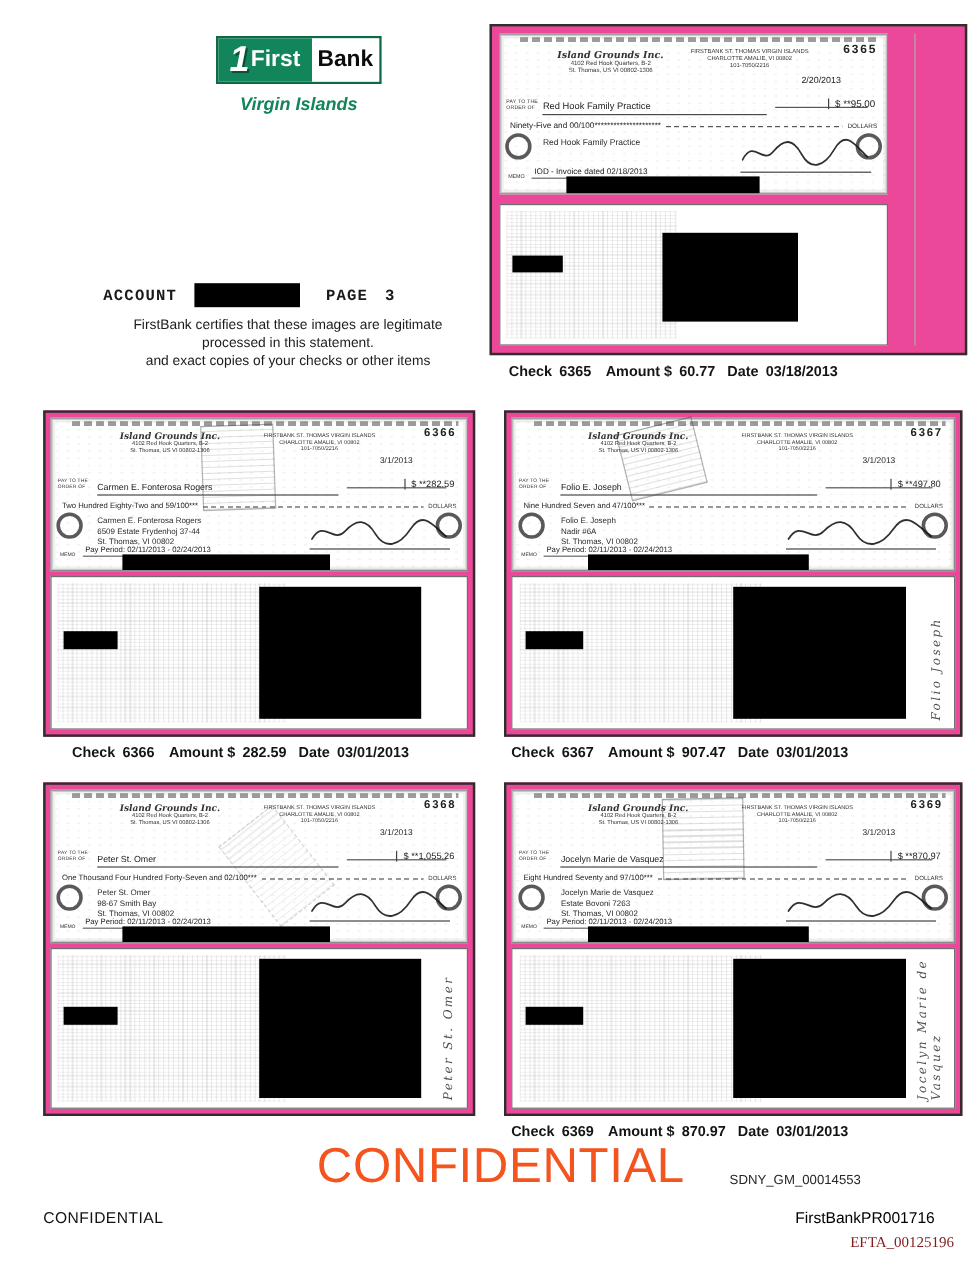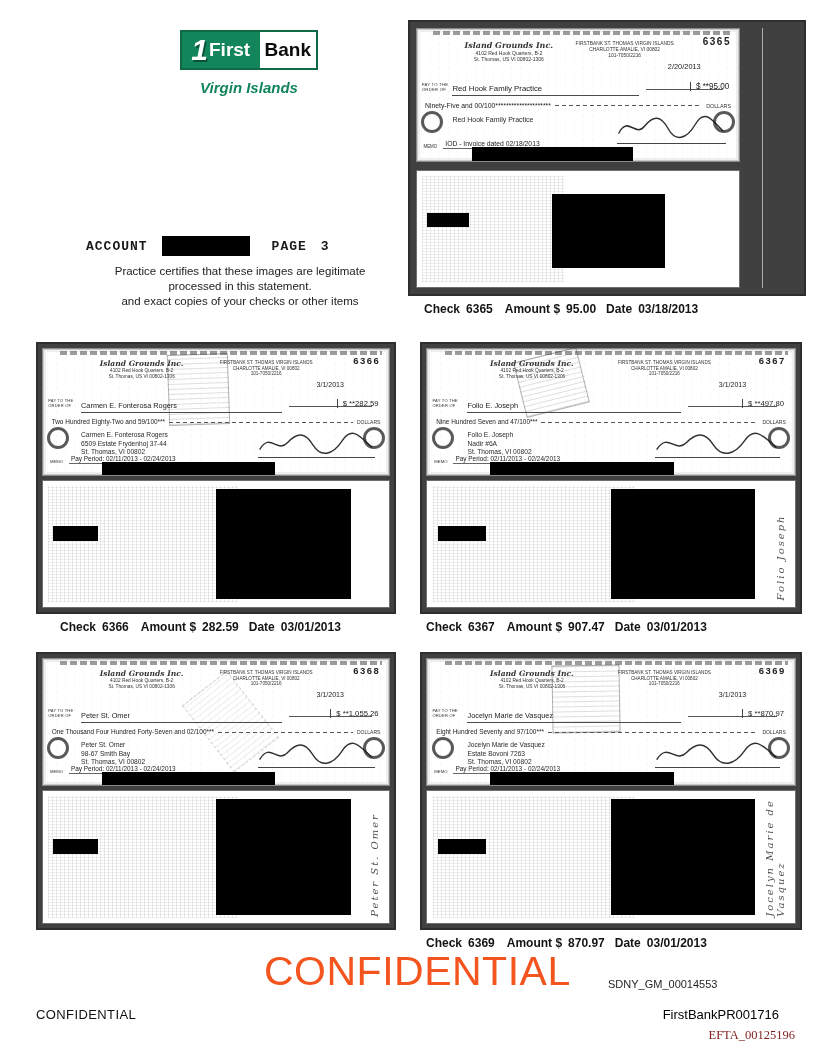--- a/index.html
+++ b/index.html
@@ -29,21 +29,21 @@
              font-size:11.5px;line-height:1.32;color:#1c1c1c;}
 
   
   .check-slot{position:absolute;}
   #slot-6365{left:408px;top:20px;width:398px;height:276px;}
   #slot-6366{left:36px;top:342px;width:360px;height:272px;}
   #slot-6367{left:420px;top:342px;width:382px;height:272px;}
   #slot-6368{left:36px;top:652px;width:360px;height:278px;}
   #slot-6369{left:420px;top:652px;width:382px;height:278px;}
 
-  .group-box{position:absolute;inset:0;border:2px solid #2e2e2e;background:#404040;}
+  .group-box{position:absolute;inset:0;border:2px solid #2e2e2e;background:#ec4899;}
   .artifact-line{display:none;position:absolute;top:6px;bottom:6px;left:352px;width:1px;background:#adadad;}
   .v0 .artifact-line{display:block;}
 
   
   .check-front{position:absolute;left:4px;right:4px;top:4px;height:126px;font-size:7px;
                background:#fff;border:1px solid #8a8a8a;
                box-shadow:inset 0 0 0 1px #c9c9c9, inset 0 0 0 3px rgba(130,130,130,.12);
                background-image:radial-gradient(rgba(0,0,0,.045) 1px, transparent 1px);
                background-size:9px 6px;}
   .v0 .check-front{left:6px;right:64px;top:6px;height:132px;font-size:7.4px;}
@@ -145,21 +145,21 @@
   </div>
 
   <div id="account-row">
     <span>ACCOUNT</span>
     <span class="acct-redact"></span>
     <span>PAGE</span>
     <span class="page-num">3</span>
   </div>
 
   <div id="cert-text">
-    <div>Practice certifies that these images are legitimate</div>
+    <div>FirstBank certifies that these images are legitimate</div>
     <div>processed in this statement.</div>
     <div>and exact copies of your checks or other items</div>
   </div>
 
   <div class="check-slot v0" id="slot-6365">
   <div class="group-box">
     <div class="check-front">
       <div class="cf-band"></div>
       <div class="cf-payer">
         <div class="cf-payer-name">Island Grounds Inc.</div>
@@ -204,21 +204,21 @@
     </div>
     <div class="check-back">
       <div class="cb-noise"></div>
       <div class="cb-redact-sm"></div>
       <div class="cb-redact-lg"></div>
 
     </div>
     <div class="artifact-line"></div>
   </div>
   <div class="check-caption">
-    <span>Check</span><span class="cap-num">6365</span><span>Amount $</span><span class="cap-amt">95.00</span><span>Date</span><span>03/18/2013</span>
+    <span>Check</span><span class="cap-num">6365</span><span>Amount $</span><span class="cap-amt">60.77</span><span>Date</span><span>03/18/2013</span>
   </div>
 </div>
   <div class="check-slot v1" id="slot-6366">
   <div class="group-box">
     <div class="check-front">
       <div class="cf-band"></div>
       <div class="cf-payer">
         <div class="cf-payer-name">Island Grounds Inc.</div>
         <div class="cf-payer-addr">4102 Red Hook Quarters, B-2</div>
         <div class="cf-payer-addr">St. Thomas, US VI 00802-1306</div>

